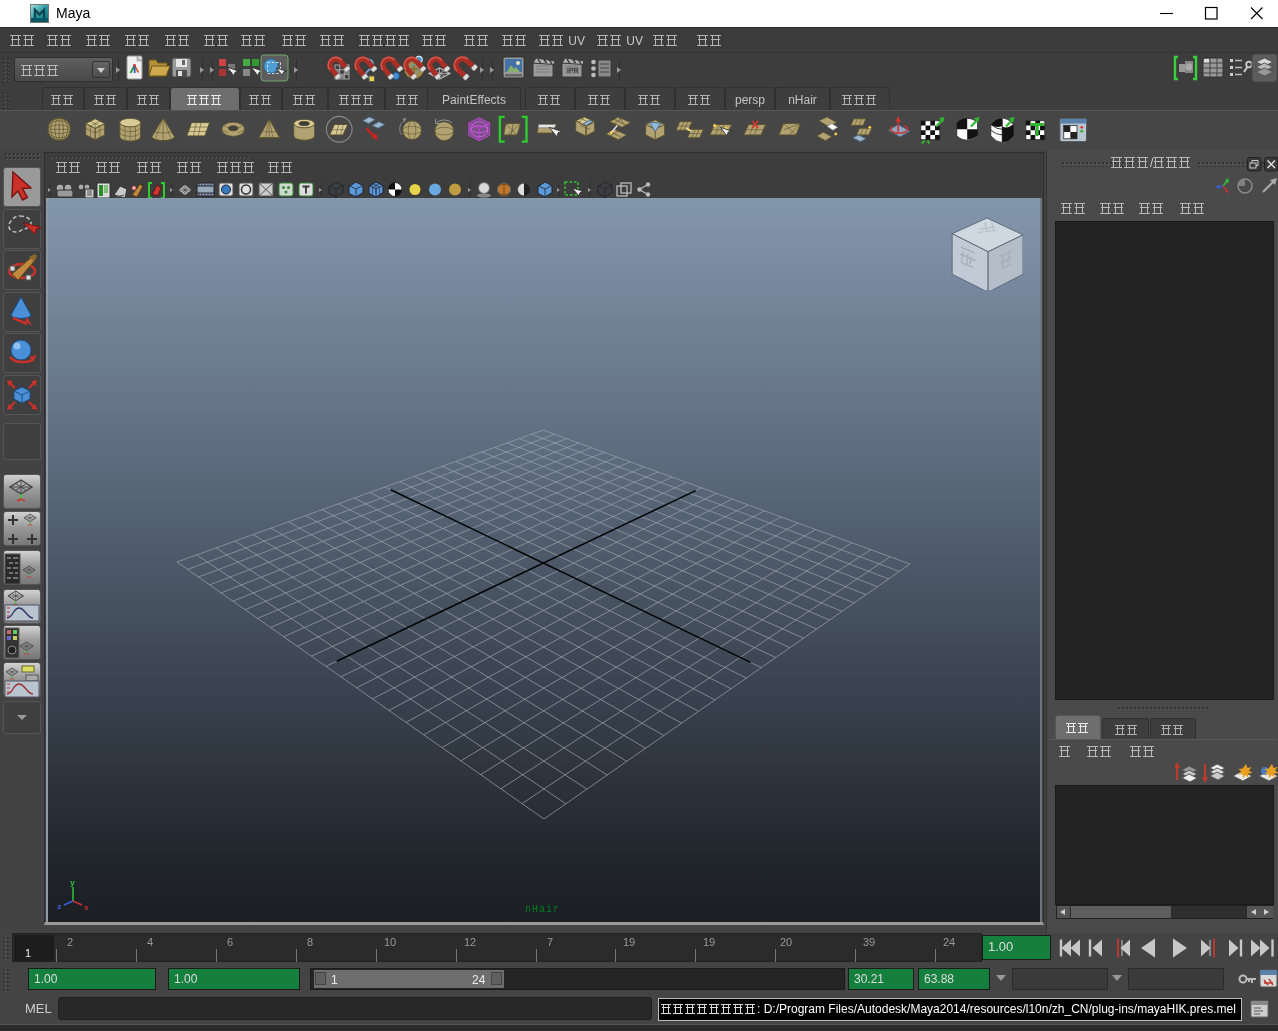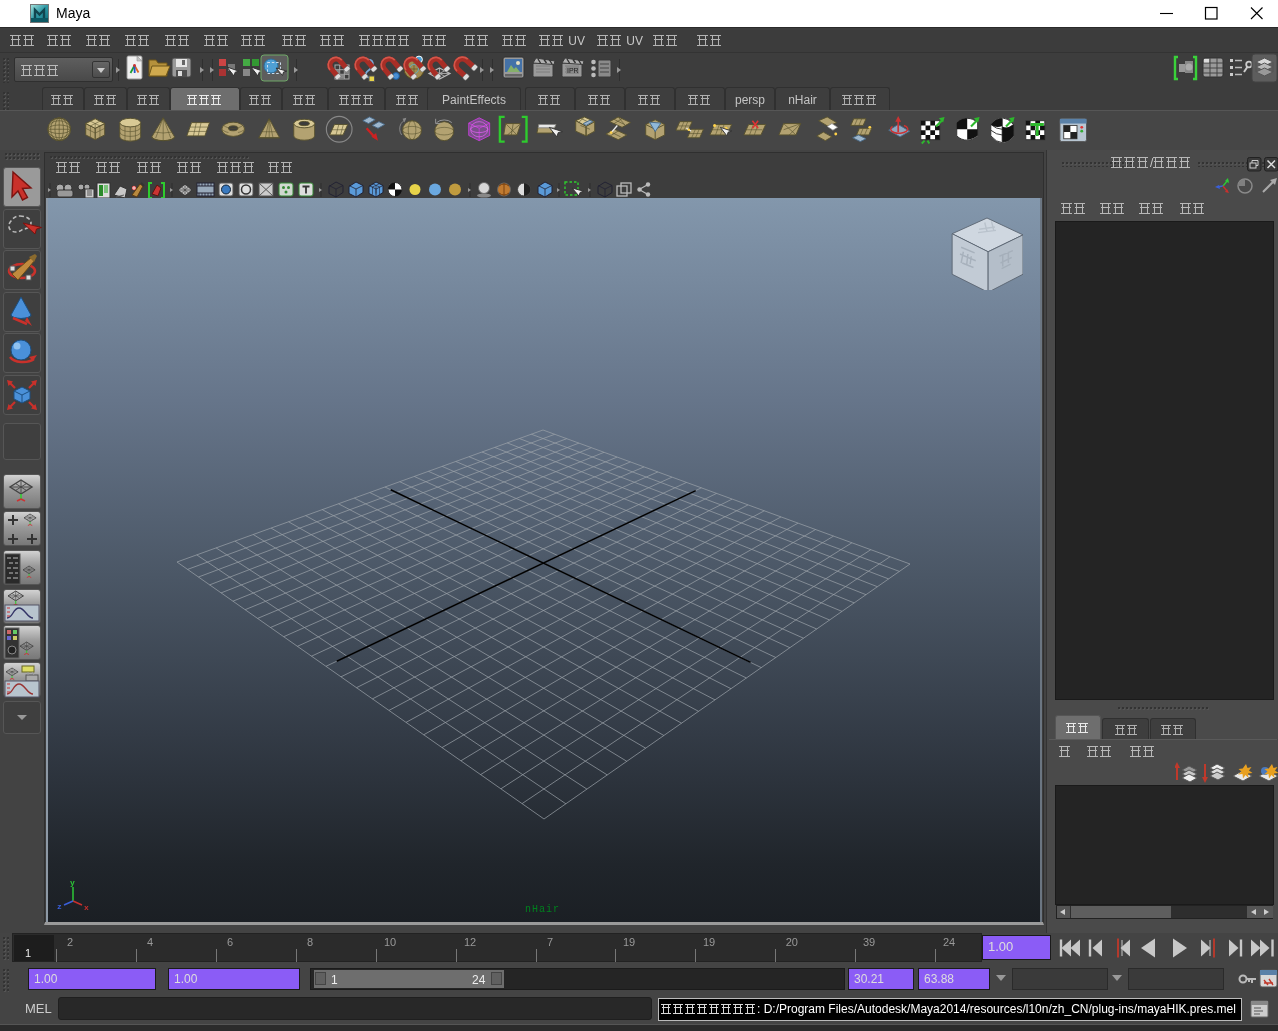--- a/index.html
+++ b/index.html
@@ -30,21 +30,21 @@
 .lb{position:absolute;left:3px;width:38px;height:35px;background:linear-gradient(#d2d2d2,#9a9a9a 45%,#787878);border:1px solid #555;border-radius:3px}
 #vp{position:absolute;left:44px;top:2px;width:1000px;height:773px;background:#3d3d3d;border:1px solid #2f2f2f;border-bottom:3px solid #9a9a9a}
 #vpmenu{position:absolute;left:0;top:0;width:100%;height:28px;color:#c8c8c8}
 #vpmenu span{position:absolute;top:8px;font-size:12px}
 #canvas{position:absolute;left:1px;top:45px;width:996px;height:724px;background:linear-gradient(#8397ac 0%,#66758a 28%,#4b5766 52%,#333b46 74%,#20252b 92%,#1b1f24 100%)}
 #persp{position:absolute;left:479px;top:706px;color:#00801e;font-size:10px;font-family:"Liberation Mono",monospace;letter-spacing:1px}
 #rpanel{position:absolute;left:1046px;top:0px;width:232px;height:783px;background:#4a4a4a;border-left:1px solid #333;color:#ccc}
 .darkbox{position:absolute;background:#242424;border:1px solid #1a1a1a}
 #timerow{left:0;top:933px;width:1278px;height:30px;background:#444}
 #rangerow{left:0;top:963px;width:1278px;height:33px;background:#444}
-.field{position:absolute;background:#8b5cf6;border:1px solid #1b1b1b;color:#ddd;font-size:12px;padding:3px 5px}
+.field{position:absolute;background:#15803d;border:1px solid #1b1b1b;color:#ddd;font-size:12px;padding:3px 5px}
 #cmdrow{left:0;top:996px;width:1278px;height:28px;background:#444}
 #bottomstrip{left:0;top:1024px;width:1278px;height:7px;background:#2b2b2b;border-top:1px solid #555}
 .tk{position:absolute;color:#999;font-size:11px}
 </style></head><body>
 <div id="app">
 <div class="abs" id="titlebar">
 <svg class="abs" style="left:30px;top:4px" width="19" height="19" viewBox="0 0 19 19">
 <defs>
           <linearGradient id="mg" x1="0" y1="0" x2="1" y2="1">
             <stop offset="0" stop-color="#a8e4de"></stop>
@@ -839,21 +839,21 @@
         <div class="tk" style="left:368px;top:2px;width:18px;text-align:center">10</div>
         <div class="abs" style="left:363px;top:15px;width:1px;height:13px;background:#777"></div>
         <div class="tk" style="left:448px;top:2px;width:18px;text-align:center">12</div>
         <div class="abs" style="left:443px;top:15px;width:1px;height:13px;background:#777"></div>
         <div class="tk" style="left:528px;top:2px;width:18px;text-align:center">7</div>
         <div class="abs" style="left:523px;top:15px;width:1px;height:13px;background:#777"></div>
         <div class="tk" style="left:607px;top:2px;width:18px;text-align:center">19</div>
         <div class="abs" style="left:602px;top:15px;width:1px;height:13px;background:#777"></div>
         <div class="tk" style="left:687px;top:2px;width:18px;text-align:center">19</div>
         <div class="abs" style="left:682px;top:15px;width:1px;height:13px;background:#777"></div>
-        <div class="tk" style="left:767px;top:2px;width:18px;text-align:right">20</div>
+        <div class="tk" style="left:767px;top:2px;width:18px;text-align:left">20</div>
         <div class="abs" style="left:762px;top:15px;width:1px;height:13px;background:#777"></div>
         <div class="tk" style="left:847px;top:2px;width:18px;text-align:center">39</div>
         <div class="abs" style="left:842px;top:15px;width:1px;height:13px;background:#777"></div>
         <div class="tk" style="left:927px;top:2px;width:18px;text-align:center">24</div>
         <div class="abs" style="left:922px;top:15px;width:1px;height:13px;background:#777"></div>
       </div>
       <div class="field" style="left:982px;top:2px;width:69px;height:25px;font-size:13px">1.00</div>
       <svg class="abs" style="left:1056px;top:1px" width="224" height="28" viewBox="0 0 224 28">
         <path d="M15 5.5v17L5.5 14zM24 5.5v17L14.5 14z" fill="#c8c8c8"></path>
         <path d="M5 5.5v17" stroke="#c8c8c8" stroke-width="2.4"></path>

